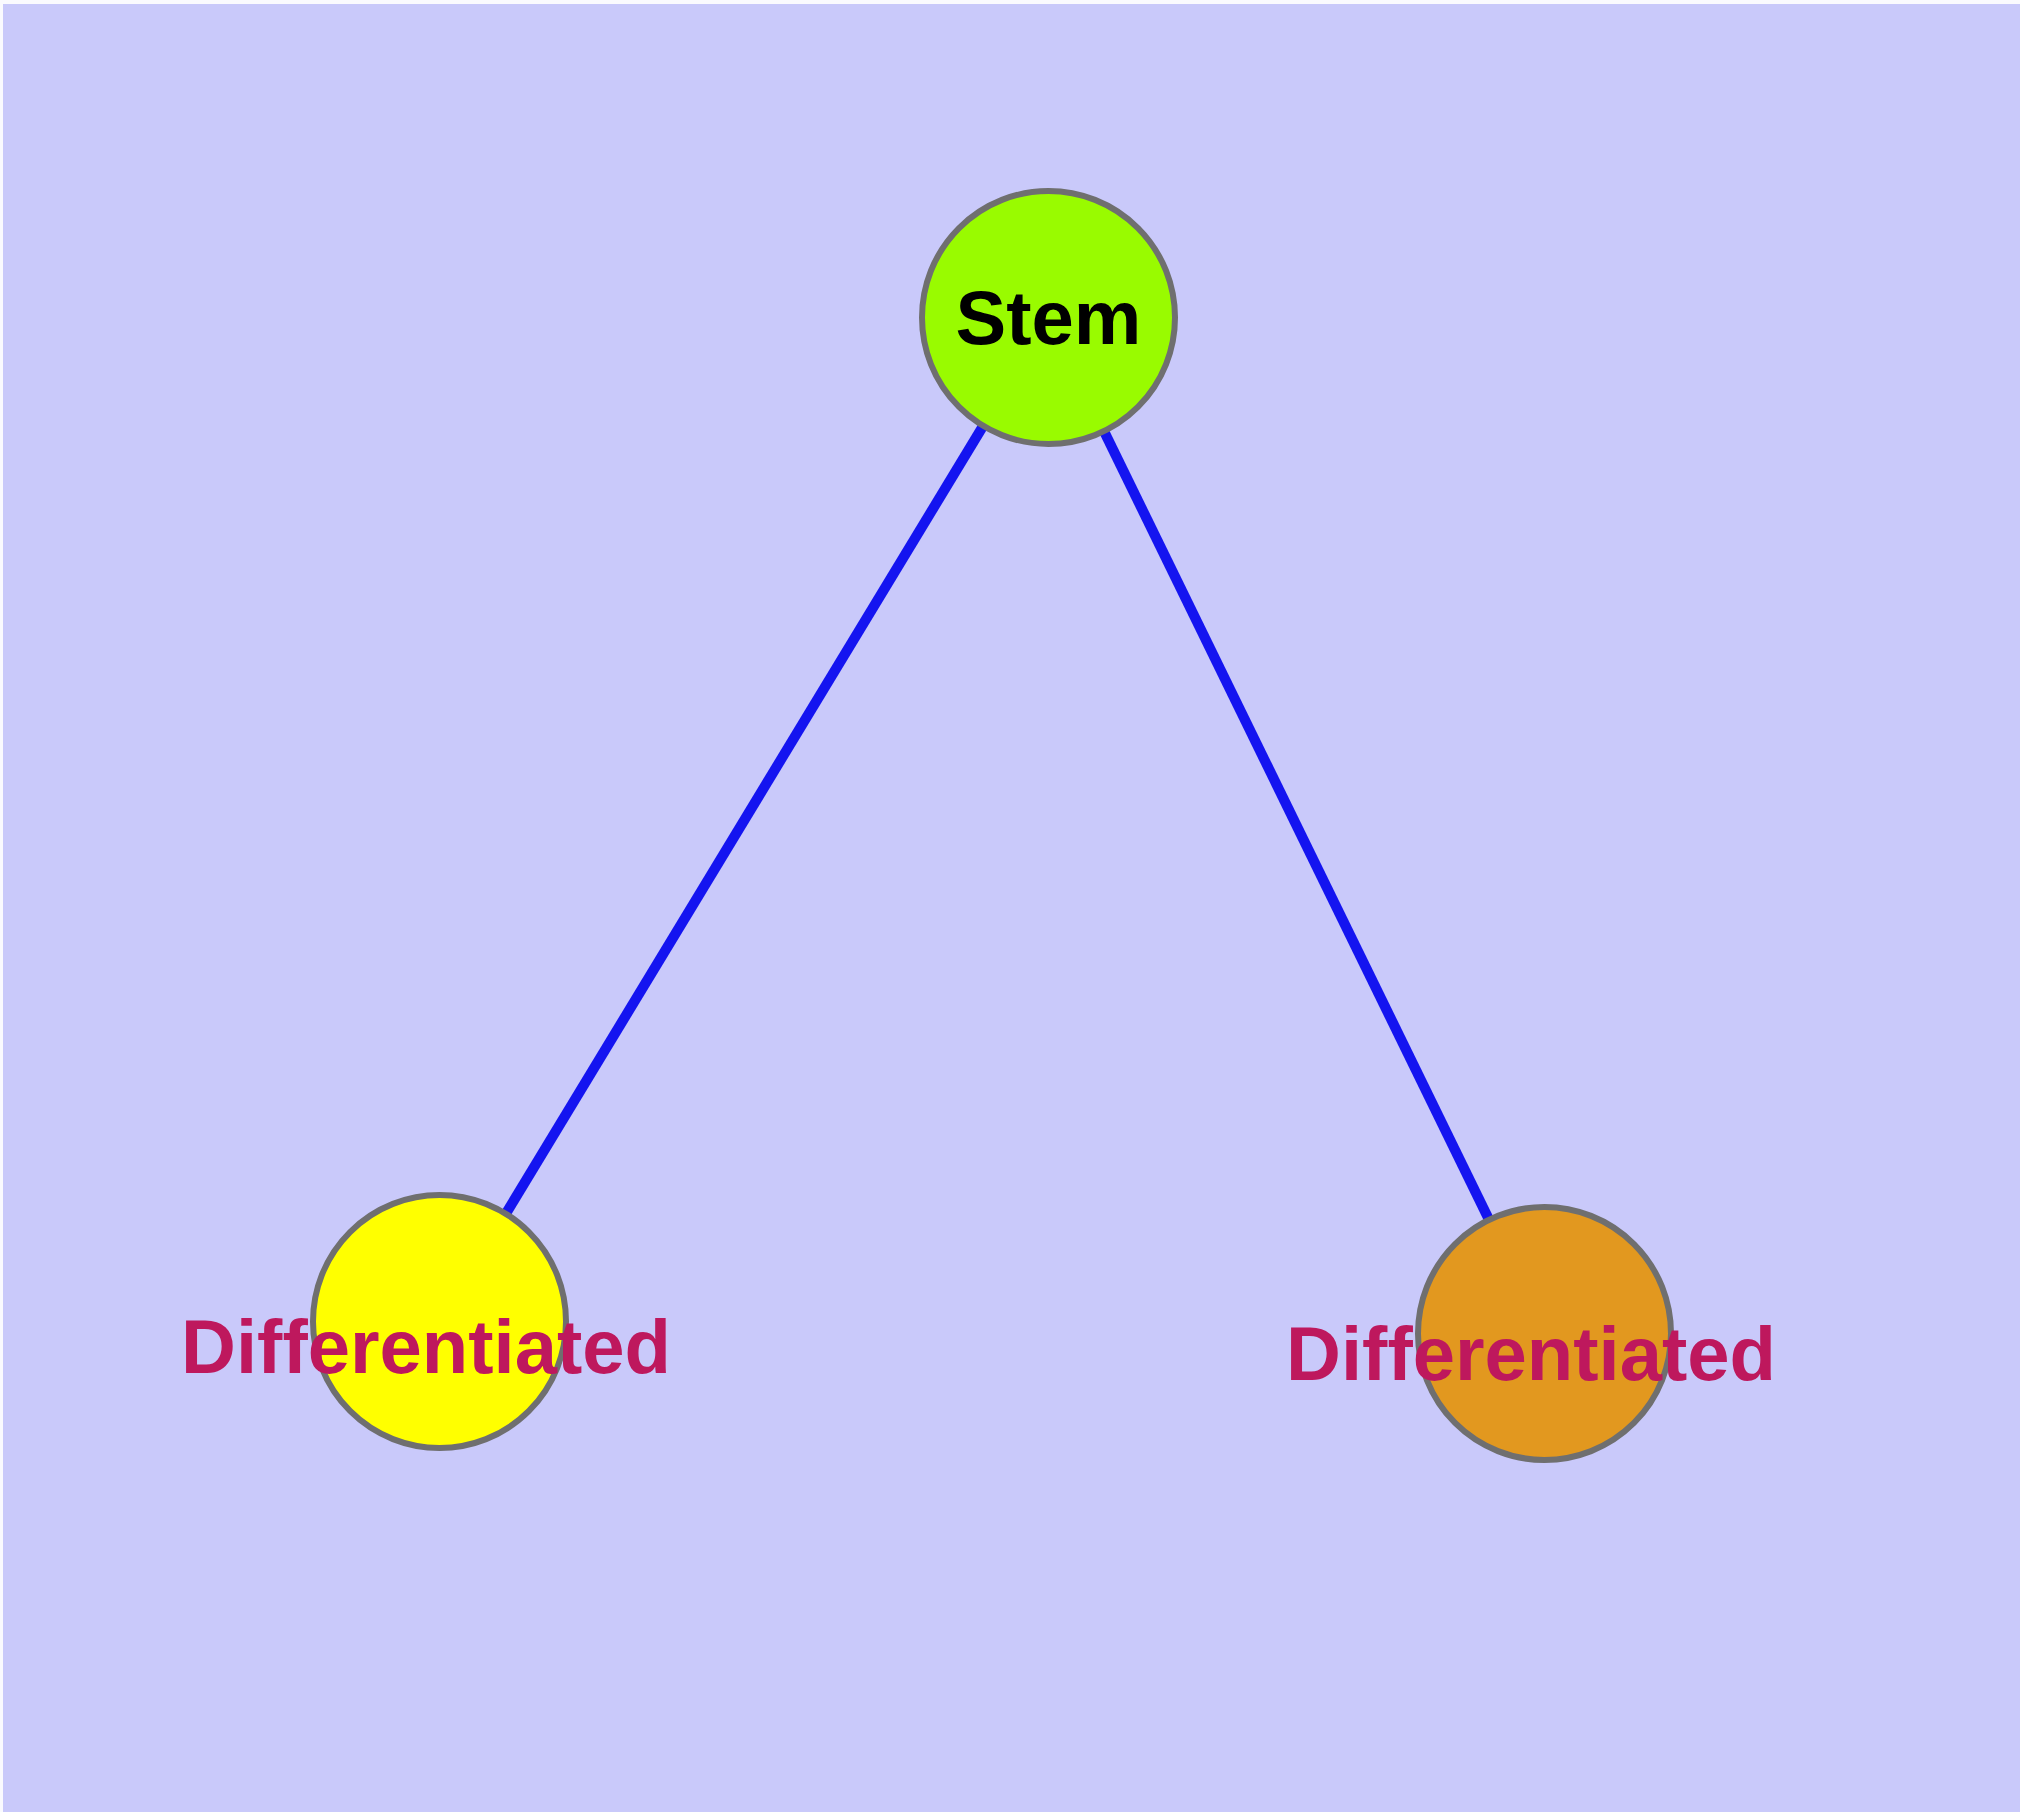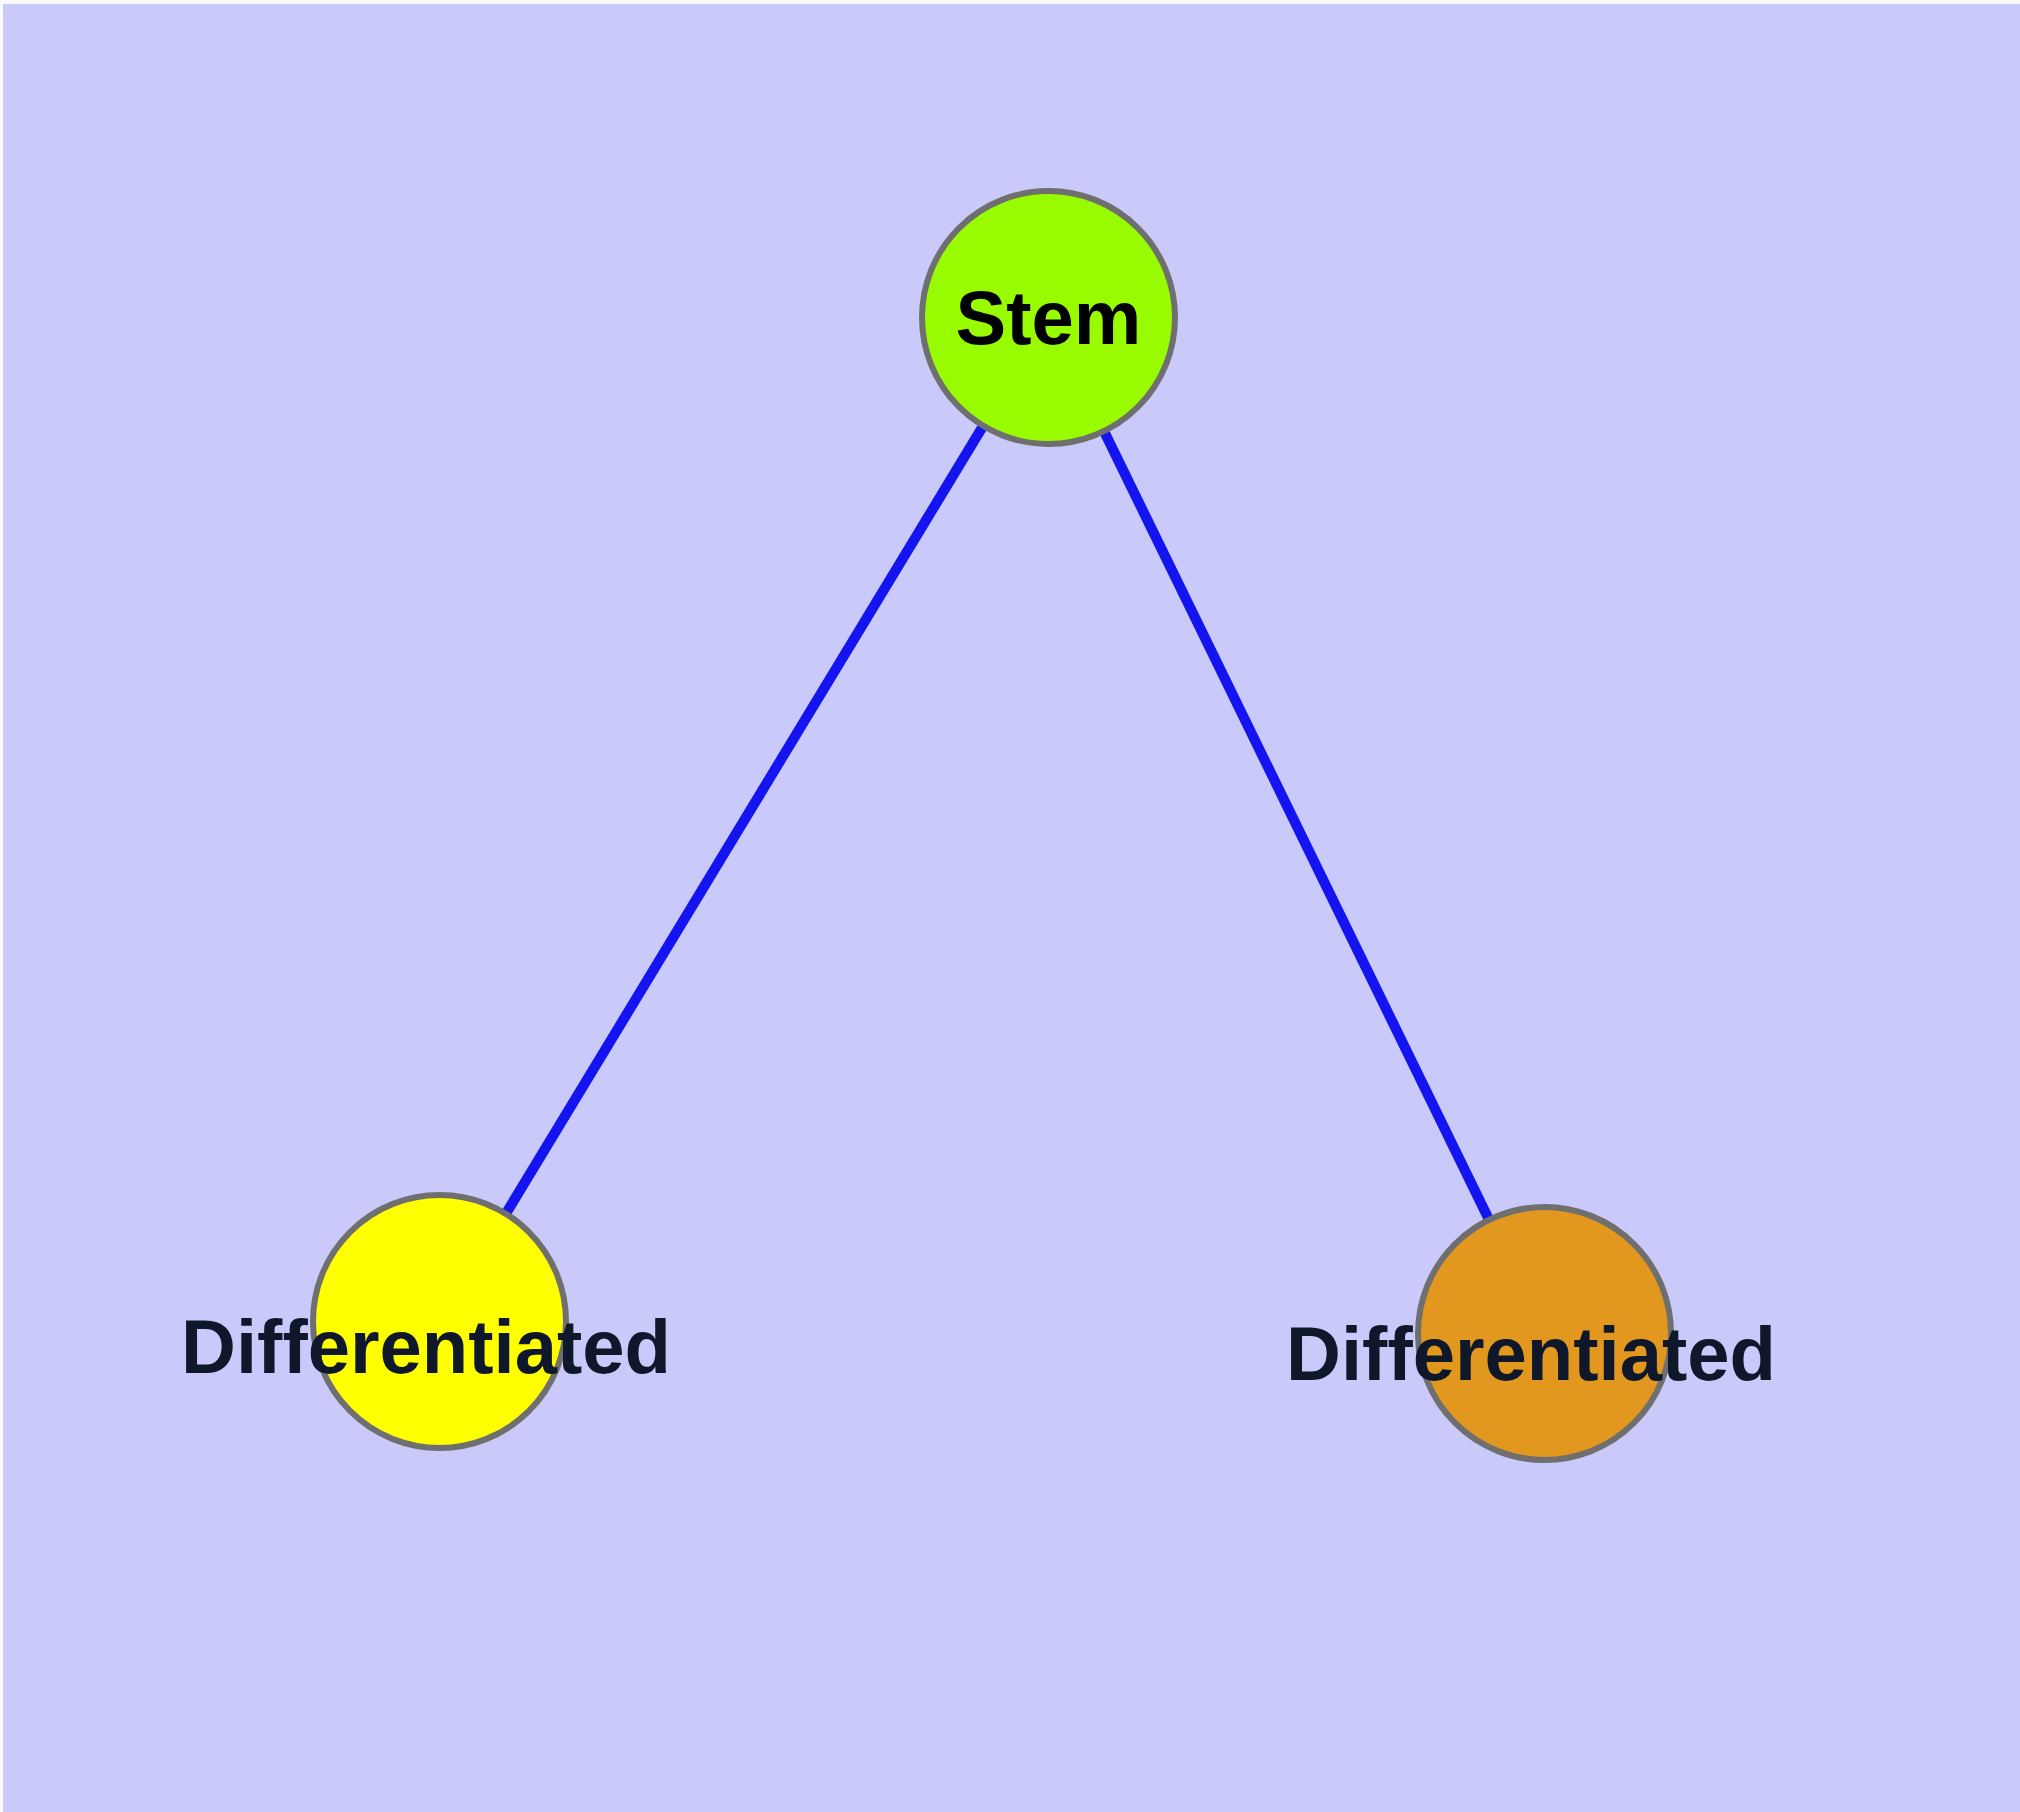--- a/index.html
+++ b/index.html
@@ -48,21 +48,21 @@
     align-items: center;
     justify-content: center;
   }
   .node-stem   { left: 919px; top: 188px;  background: #99FB00; }
   .node-type-a { left: 310px;  top: 1192px; background: #FFFF00; }
   .node-type-b { left: 1415px; top: 1204px; background: #E2981F; }
 
   .label {
     position: absolute;
     transform: translate(-50%, -50%);
-    color: #0f172a;
+    color: #be185d;
     font-weight: bold;
     font-size: 76px;
     line-height: 95px;
     text-align: center;
     white-space: nowrap;
   }
   .stem-label {
     color: #000000;
     font-weight: bold;
     font-size: 76px;

